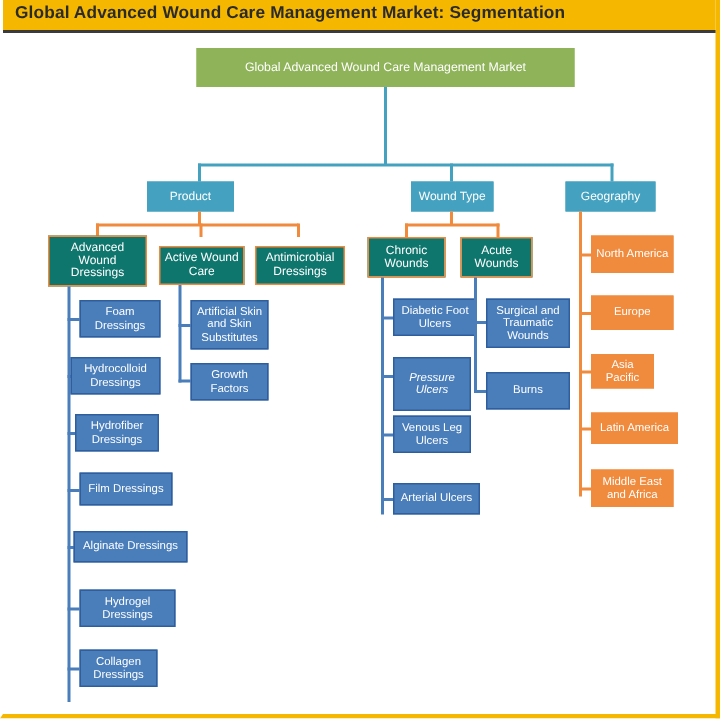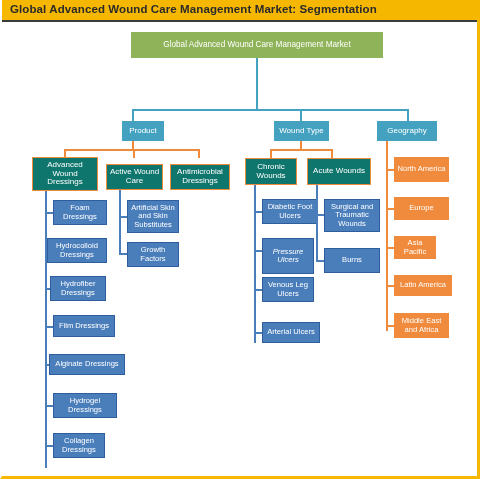--- a/index.html
+++ b/index.html
@@ -73,21 +73,21 @@
     </div>
 
     <div class="ln vline teal" style="left:254px;top:36px;width:2px;height:52px;"></div>
 
     <div class="ln hline teal" style="left:130px;top:87px;width:277px;height:2px;"></div>
 
     <div class="ln vline teal" style="left:130px;top:87px;width:2px;height:12px;"></div>
     <div class="ln vline teal" style="left:298px;top:87px;width:2px;height:12px;"></div>
     <div class="ln vline teal" style="left:405px;top:87px;width:2px;height:12px;"></div>
 
-    <div class="node n-l2" style="left:120px;top:99px;width:42px;height:20px;align-items:center;">
+    <div class="node n-l2" style="left:96px;top:99px;width:58px;height:20px;align-items:center;">
       <span>Product</span>
     </div>
     <div class="node n-l2" style="left:272px;top:99px;width:55px;height:20px;">
       <span>Wound Type</span>
     </div>
     <div class="node n-l2" style="left:375px;top:99px;width:60px;height:20px;">
       <span>Geography</span>
     </div>
 
     <div class="ln vline orange" style="left:130px;top:119px;width:2px;height:9px;"></div>
@@ -149,21 +149,21 @@
     </div>
 
     <div class="ln vline orange" style="left:298px;top:119px;width:2px;height:9px;"></div>
     <div class="ln hline orange" style="left:268px;top:127px;width:63px;height:2px;"></div>
     <div class="ln vline orange" style="left:268px;top:127px;width:2px;height:9px;"></div>
     <div class="ln vline orange" style="left:329px;top:127px;width:2px;height:9px;"></div>
 
     <div class="node n-l3" style="left:243px;top:136px;width:52px;height:27px;">
       <span>Chronic Wounds</span>
     </div>
-    <div class="node n-l3" style="left:305px;top:136px;width:64px;height:27px;justify-content:center;">
+    <div class="node n-l3" style="left:305px;top:136px;width:48px;height:27px;justify-content:center;">
       <span>Acute Wounds</span>
     </div>
 
     <div class="ln vline blue" style="left:252px;top:163px;width:2px;height:158px;"></div>
     <div class="ln hline blue" style="left:252px;top:189px;width:8px;height:2px;"></div>
     <div class="ln hline blue" style="left:252px;top:228px;width:8px;height:2px;"></div>
     <div class="ln hline blue" style="left:252px;top:267px;width:8px;height:2px;"></div>
     <div class="ln hline blue" style="left:252px;top:310px;width:8px;height:2px;"></div>
 
     <div class="node n-l4b" style="left:260px;top:177px;width:56px;height:25px;">

